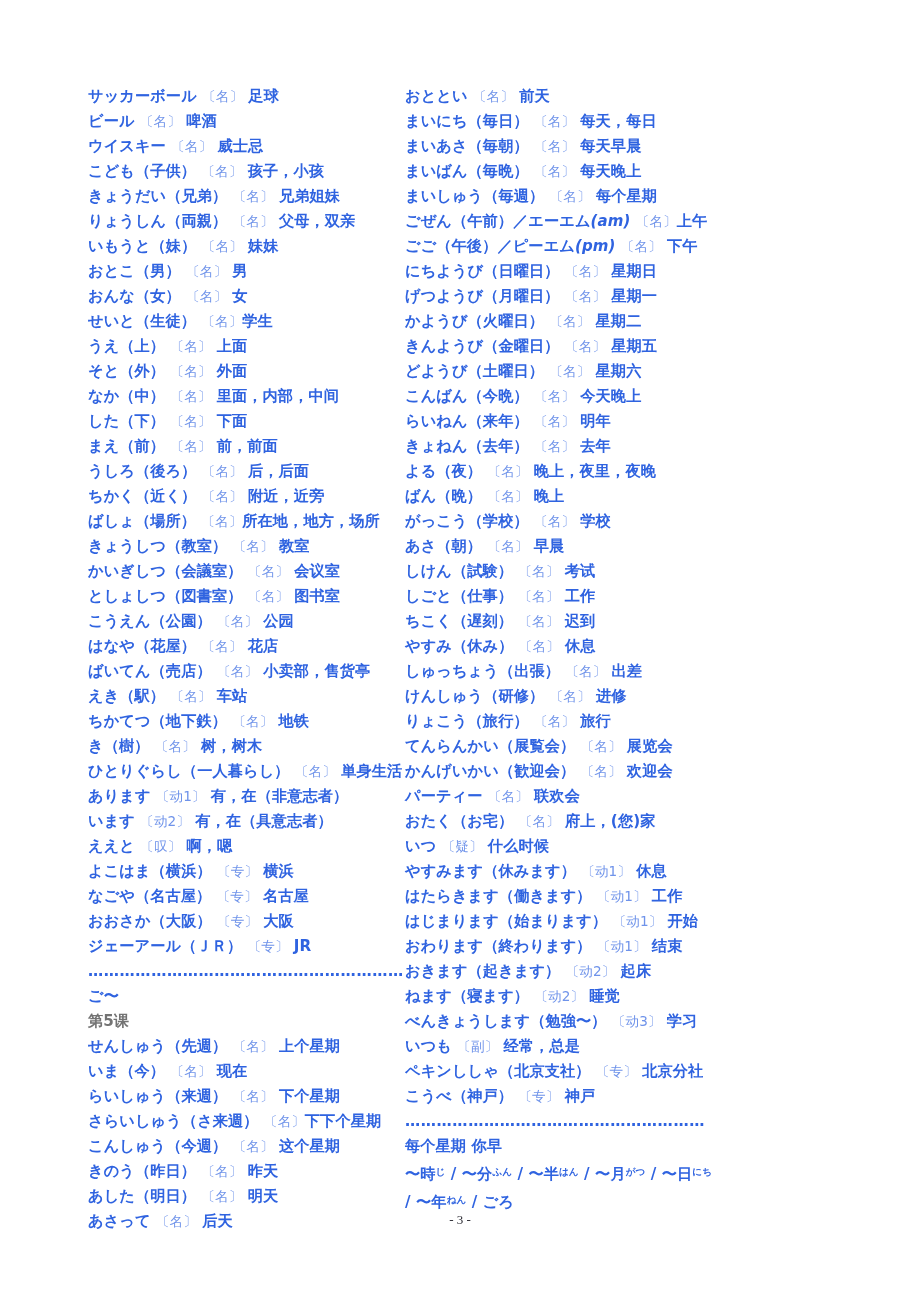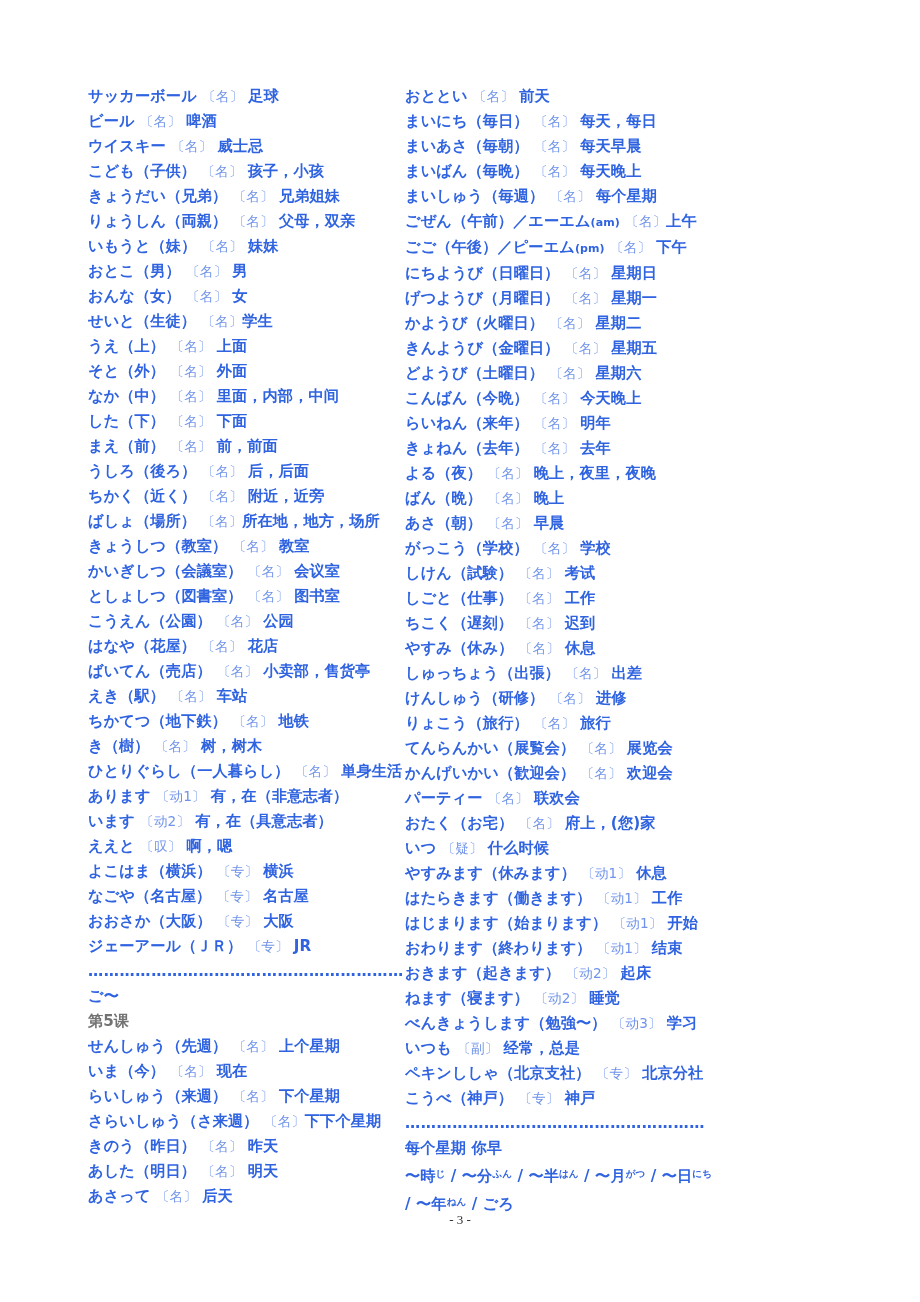--- a/index.html
+++ b/index.html
@@ -46,21 +46,22 @@
     letter-spacing: 0.1px;
     font-weight: 600;
   }
   .entry .pos {
     font-weight: 400;
     color: #6f93ea;
     font-size: 13.6px;
     letter-spacing: 0;
   }
   .entry .sml {
-    font-size: 11px;
+    font-size: 15px;
+    font-style: italic;
   }
   .ruby {
     font-size: 9.6px;
     vertical-align: 0.38em;
     font-weight: 600;
     letter-spacing: 0;
   }
   .sep {
     color: #2f63e0;
     font-size: 15.2px;
@@ -136,20 +137,21 @@
 
       <div class="sep">……………………………………………………</div>
       <div class="entry">ご〜</div>
       <div class="lesson">第5课</div>
 
       <div>
         <div class="entry">せんしゅう（先週） <span class="pos">〔名〕</span> 上个星期</div>
         <div class="entry">いま（今） <span class="pos">〔名〕</span> 现在</div>
         <div class="entry">らいしゅう（来週） <span class="pos">〔名〕</span> 下个星期</div>
         <div class="entry">さらいしゅう（さ来週） <span class="pos">〔名〕</span>下下个星期</div>
+        <div class="entry">こんしゅう（今週） <span class="pos">〔名〕</span> 这个星期</div>
         <div class="entry">きのう（昨日） <span class="pos">〔名〕</span> 昨天</div>
         <div class="entry">あした（明日） <span class="pos">〔名〕</span> 明天</div>
         <div class="entry">あさって <span class="pos">〔名〕</span> 后天</div>
       </div>
     </div>
 
     <div class="col col-right">
       <div>
         <div class="entry">おととい <span class="pos">〔名〕</span> 前天</div>
         <div class="entry">まいにち（毎日） <span class="pos">〔名〕</span> 每天，每日</div>
@@ -161,22 +163,22 @@
         <div class="entry">にちようび（日曜日） <span class="pos">〔名〕</span> 星期日</div>
         <div class="entry">げつようび（月曜日） <span class="pos">〔名〕</span> 星期一</div>
         <div class="entry">かようび（火曜日） <span class="pos">〔名〕</span> 星期二</div>
         <div class="entry">きんようび（金曜日） <span class="pos">〔名〕</span> 星期五</div>
         <div class="entry">どようび（土曜日） <span class="pos">〔名〕</span> 星期六</div>
         <div class="entry">こんばん（今晩） <span class="pos">〔名〕</span> 今天晚上</div>
         <div class="entry">らいねん（来年） <span class="pos">〔名〕</span> 明年</div>
         <div class="entry">きょねん（去年） <span class="pos">〔名〕</span> 去年</div>
         <div class="entry">よる（夜） <span class="pos">〔名〕</span> 晚上，夜里，夜晚</div>
         <div class="entry">ばん（晩） <span class="pos">〔名〕</span> 晚上</div>
+        <div class="entry">がっこう（学校） <span class="pos">〔名〕</span> 学校</div>
         <div class="entry">あさ（朝） <span class="pos">〔名〕</span> 早晨</div>
-        <div class="entry">がっこう（学校） <span class="pos">〔名〕</span> 学校</div>
         <div class="entry">しけん（試験） <span class="pos">〔名〕</span> 考试</div>
         <div class="entry">しごと（仕事） <span class="pos">〔名〕</span> 工作</div>
         <div class="entry">ちこく（遅刻） <span class="pos">〔名〕</span> 迟到</div>
         <div class="entry">やすみ（休み） <span class="pos">〔名〕</span> 休息</div>
         <div class="entry">しゅっちょう（出張） <span class="pos">〔名〕</span> 出差</div>
         <div class="entry">けんしゅう（研修） <span class="pos">〔名〕</span> 进修</div>
         <div class="entry">りょこう（旅行） <span class="pos">〔名〕</span> 旅行</div>
         <div class="entry">てんらんかい（展覧会） <span class="pos">〔名〕</span> 展览会</div>
         <div class="entry">かんげいかい（歓迎会） <span class="pos">〔名〕</span> 欢迎会</div>
         <div class="entry">パーティー <span class="pos">〔名〕</span> 联欢会</div>

